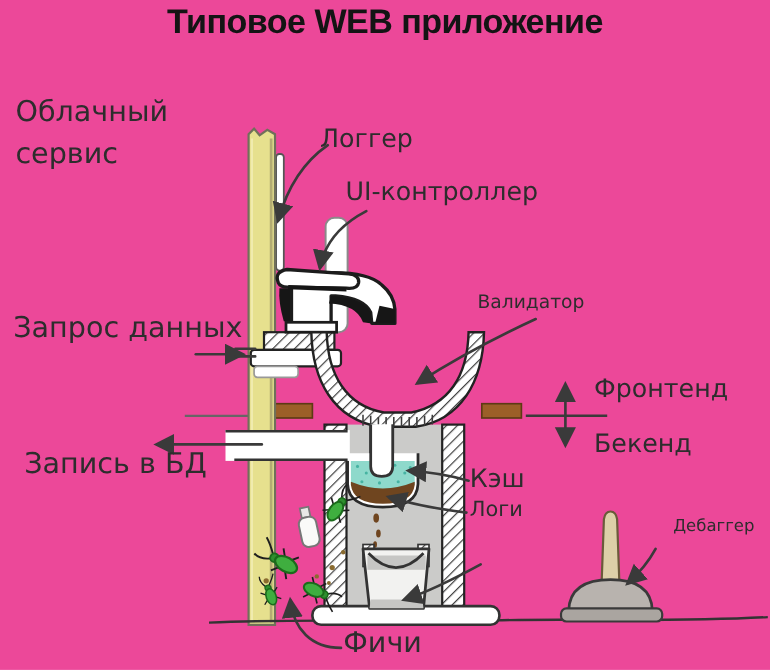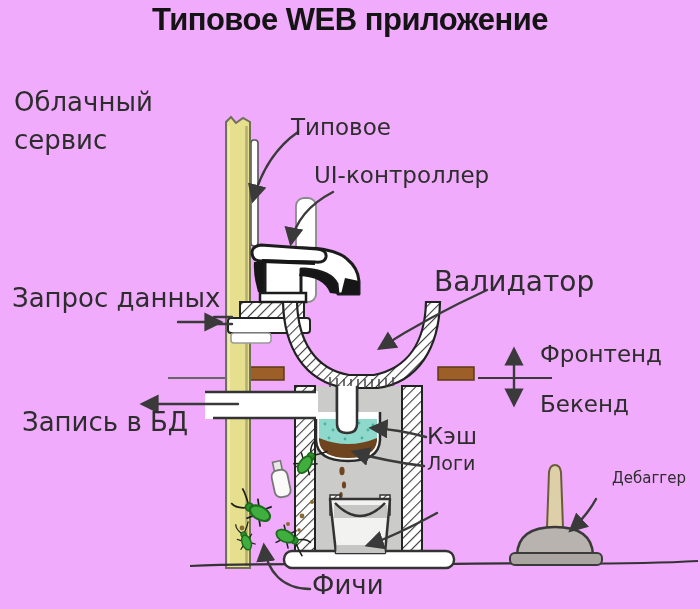--- a/index.html
+++ b/index.html
@@ -1,31 +1,31 @@
 <!DOCTYPE html>
 <html><head>
 <meta charset="utf-8">
 <style>
   html,body{margin:0;padding:0;background:#ffffff;}
   .stage{
-    position:relative;width:700px;height:609px;background:#f0abfc;
+    position:relative;width:700px;height:609px;background:#ec4899;
     overflow:hidden;font-family:"DejaVu Sans", sans-serif;
   }
   .stage svg{position:absolute;left:0;top:0;}
   .lbl{position:absolute;color:#2d2d2d;white-space:nowrap;line-height:1.15;}
   .lbl-title{
     left:0;right:0;top:2px;text-align:center;
     font-size:31px;font-weight:800;color:#141414;letter-spacing:-0.5px;
     font-family:"Liberation Sans","DejaVu Sans",sans-serif;
   }
   .lbl-cloud{left:14px;top:84px;width:178px;white-space:normal;font-size:26px;line-height:1.45;}
   .lbl-profile{left:291px;top:114px;font-size:23px;}
   .lbl-uictrl{left:314px;top:162px;font-size:23px;}
   .lbl-request{left:12px;top:284px;font-size:26px;}
-  .lbl-validator{left:434px;top:266px;font-size:28px;}
+  .lbl-validator{left:434px;top:266px;font-size:17px;}
   .lbl-frontend{left:540px;top:341px;font-size:23px;text-align:center;}
   .lbl-backend{left:540px;top:391px;font-size:23px;}
   .lbl-writedb{left:22px;top:408px;font-size:26px;}
   .lbl-cache{left:427px;top:423px;font-size:23px;}
   .lbl-logs{left:427px;top:453px;font-size:19px;}
   .lbl-logger{left:439px;top:496px;font-size:23px;}
   .lbl-debugger{left:584px;top:470px;font-size:15px;margin-left:28px;}
   .lbl-features{left:312px;top:571px;font-size:26px;}
 </style>
 </head>
@@ -175,21 +175,21 @@
       <path d="M426,437 C408,432 390,429 372,428" marker-end="url(#ah)"></path>
       <path d="M424,466 C400,463 374,458 354,452" marker-end="url(#ah)"></path>
       <path d="M437,513 C415,525 392,537 368,545" marker-end="url(#ah)"></path>
       <path d="M596,499 C590,510 581,521 571,530" marker-end="url(#ah)"></path>
       <path d="M310,589 C283,589 267,572 264,546" marker-end="url(#ah)"></path>
     </g>
   </svg>
 
   <div class="lbl lbl-title">Типовое WEB приложение</div>
   <div class="lbl lbl-cloud">Облачный сервис</div>
-  <div class="lbl lbl-profile">Типовое</div>
+  <div class="lbl lbl-profile">Логгер</div>
   <div class="lbl lbl-uictrl">UI-контроллер</div>
   <div class="lbl lbl-request">Запрос данных</div>
   <div class="lbl lbl-validator">Валидатор</div>
   <div class="lbl lbl-frontend">Фронтенд</div>
   <div class="lbl lbl-backend">Бекенд</div>
   <div class="lbl lbl-writedb">Запись в БД</div>
   <div class="lbl lbl-cache">Кэш</div>
   <div class="lbl lbl-logs">Логи</div>
   <div class="lbl lbl-debugger">Дебаггер</div>
   <div class="lbl lbl-features">Фичи</div>

